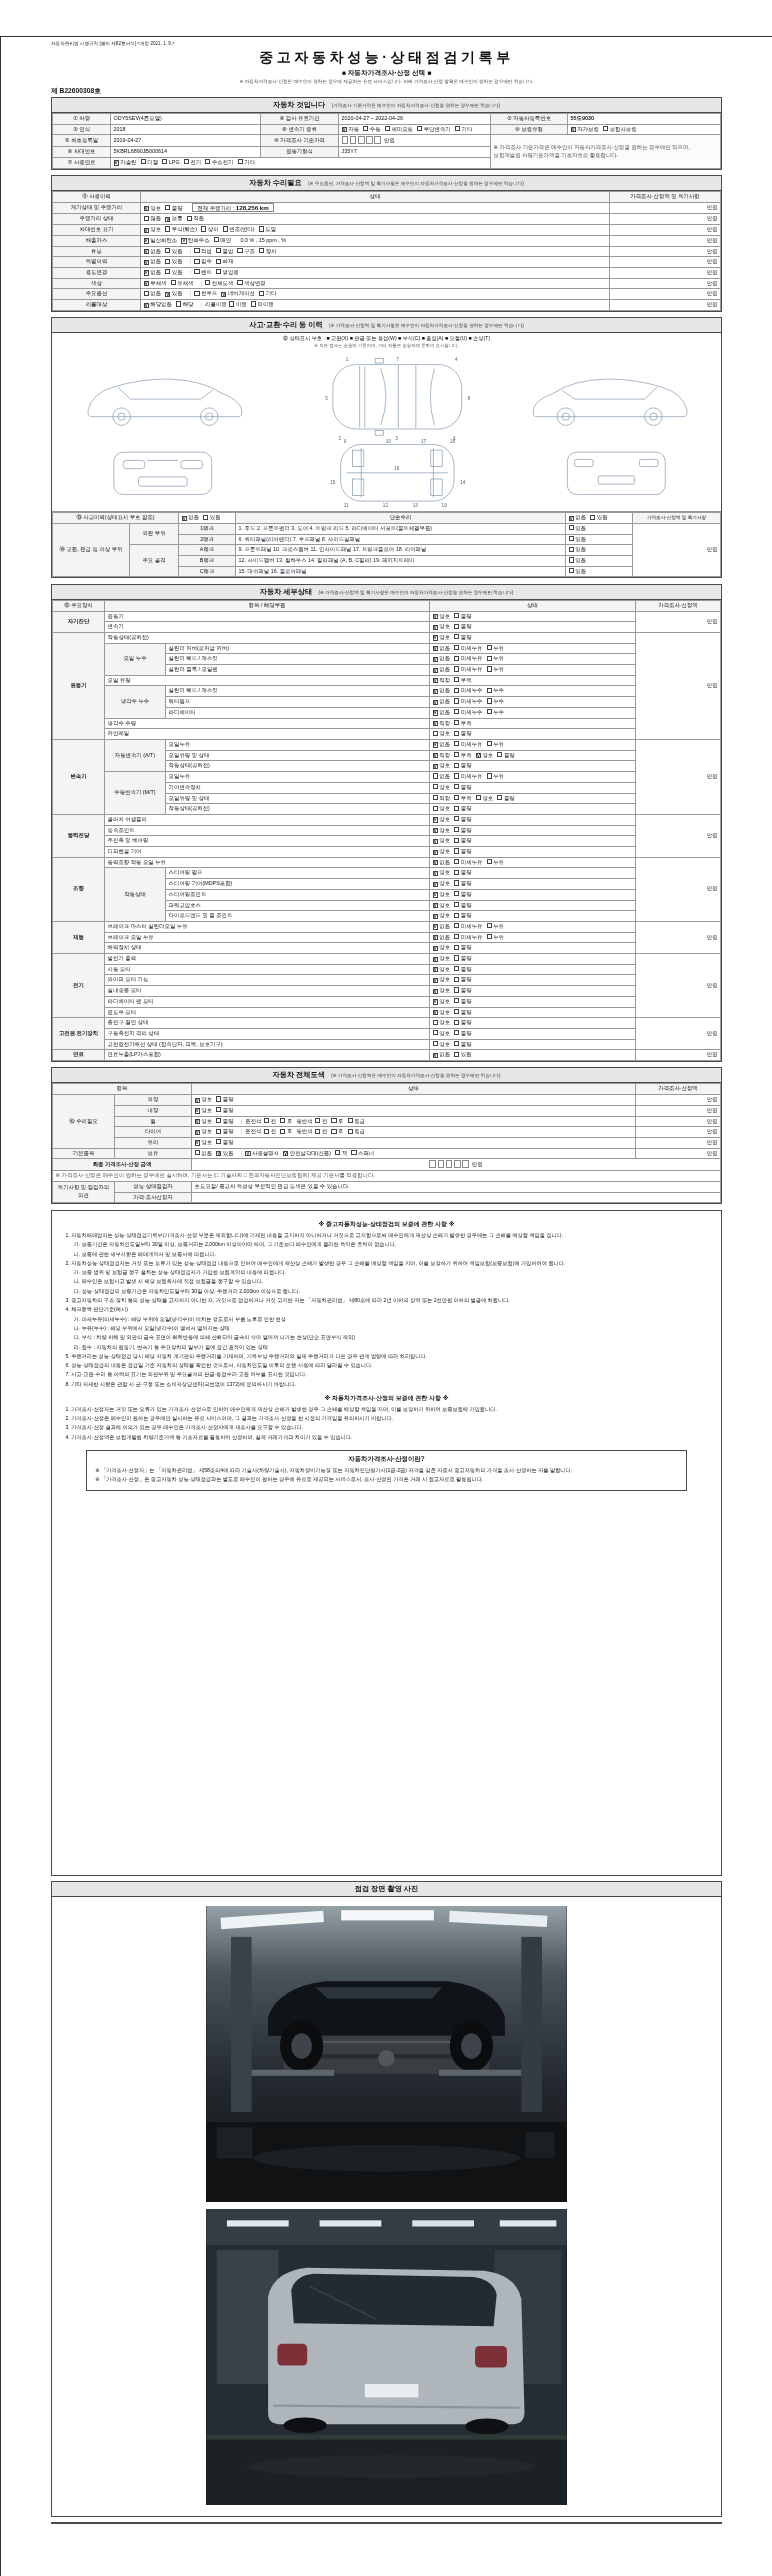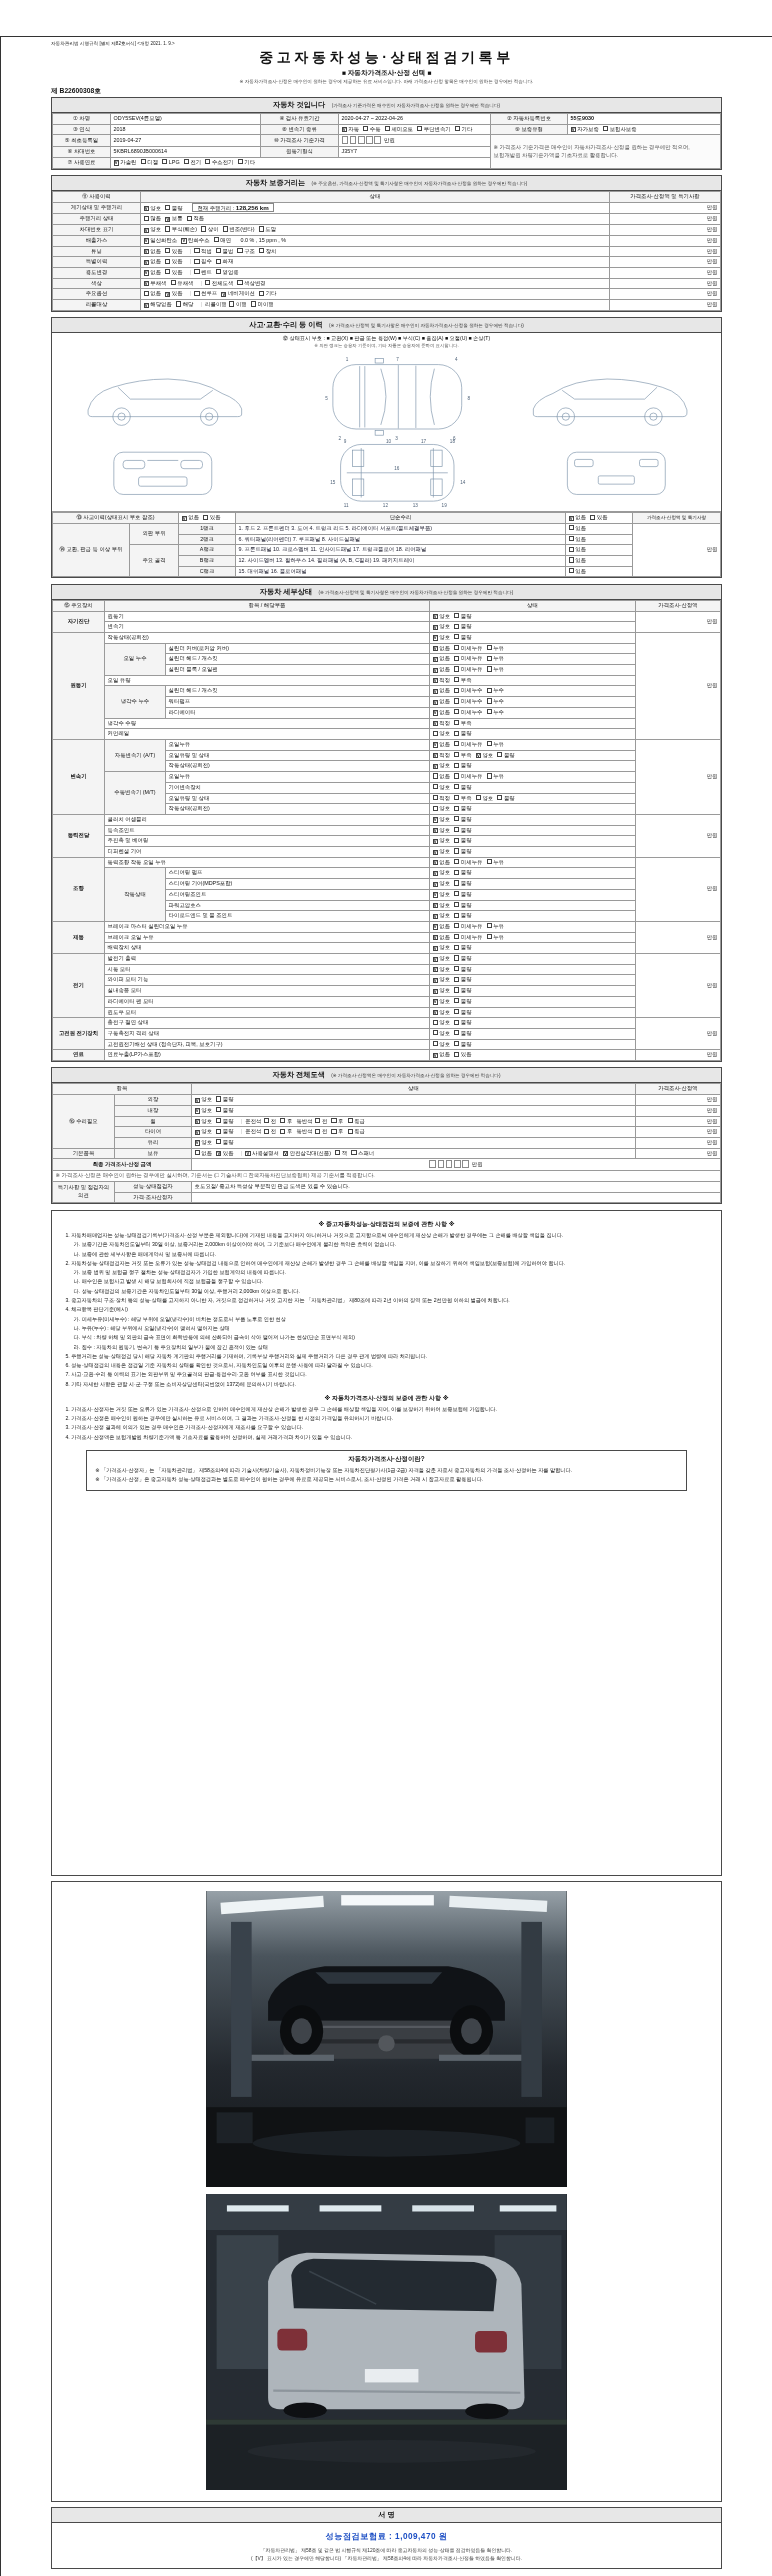--- a/index.html
+++ b/index.html
@@ -117,21 +117,21 @@
               <td class="lab">⑦ 사용연료</td>
               <td class="val" colspan="3"><span class="opt"><span class="cb on">V</span><span>가솔린</span></span><span class="opt"><span class="cb"></span><span>디젤</span></span><span class="opt"><span class="cb"></span><span>LPG</span></span><span class="opt"><span class="cb"></span><span>전기</span></span><span class="opt"><span class="cb"></span><span>수소전기</span></span><span class="opt"><span class="cb"></span><span>기타</span></span></td>
             </tr>
    </tbody>
         </table>
       </div>
   </section>
 
   <section class="box">
     <div class="sec-head">
-      <span class="sec-title">자동차 보증거리는</span>
+      <span class="sec-title">자동차 수리필요</span>
       <span class="sec-note">(※ 주요옵션, 가격조사·산정액 및 특기사항은 매수인이 자동차가격조사·산정을 원하는 경우에만 적습니다)</span>
     </div>
     <div id="overall-body">
         <table class="tbl">
    <colgroup>
             <col style="width:88px">
             <col>
             <col style="width:111px">
           </colgroup>
    <tbody>
@@ -641,20 +641,23 @@
         <p class="np i0">4. 가격조사·산정액은 보험개발원 차량기준가액 등 기초자료를 활용하여 산정하며, 실제 거래가격과 차이가 있을 수 있습니다.</p>
         <div class="inner-box">
        <div class="inner-box-title">자동차가격조사·산정이란?</div>
           <p class="np">※ 「가격조사·산정자」는 「자동차관리법」 제58조의4에 따라 기술사(차량기술사), 자동차정비기능장 또는 자동차진단평가사(1급·2급) 자격을 갖춘 자로서 중고자동차의 가격을 조사·산정하는 자를 말합니다.</p>
           <p class="np">※ 「가격조사·산정」은 중고자동차 성능·상태점검과는 별도로 매수인이 원하는 경우에 유료로 제공되는 서비스로서, 조사·산정된 가격은 거래 시 참고자료로 활용됩니다.</p>
         </div>
       </div>
   </section>
 
   <section class="box">
+    <div class="sec-head">
+      <span class="sec-title">점검 장면 촬영 사진</span>
+    </div>
     <div class="photos-body">
 
       <div class="photo">
         <svg width="361" height="296" viewBox="0 0 700 575">
           <defs>
             <linearGradient id="p1bg" x1="0" y1="0" x2="0" y2="1">
               <stop offset="0" stop-color="#97a1a8"></stop>
                 <stop offset="0.22" stop-color="#4a545c"></stop>
               <stop offset="0.6" stop-color="#23282e"></stop>
                 <stop offset="1" stop-color="#121518"></stop>
@@ -707,27 +710,16 @@
           <rect x="0" y="438" width="700" height="137" fill="#1c2125"></rect>
           <rect x="0" y="438" width="700" height="10" fill="#2e3a35"></rect>
           <ellipse cx="360" cy="500" rx="280" ry="22" fill="#23282d"></ellipse>
         </svg>
       </div>
 
     </div>
   </section>
 
   <section class="box">
-    <div class="sec-head">
-      <span class="sec-title">서 명</span>
-    </div>
-    <div class="sig-body">
-      <div class="fee-line">
-        <span>성능점검보험료 :</span>
-        <span>1,009,470 원</span>
-      </div>
-      <div class="sig-line">「자동차관리법」 제58조 및 같은 법 시행규칙 제120조에 따라 중고자동차의 성능·상태를 점검하였음을 확인합니다.</div>
-      <div class="sig-line">(【V】 표시가 있는 경우에만 해당합니다) 「자동차관리법」 제58조의4에 따라 자동차가격조사·산정을 하였음을 확인합니다.</div>
-    </div>
   </section>
 
 </div>
 
 
 </body></html>

